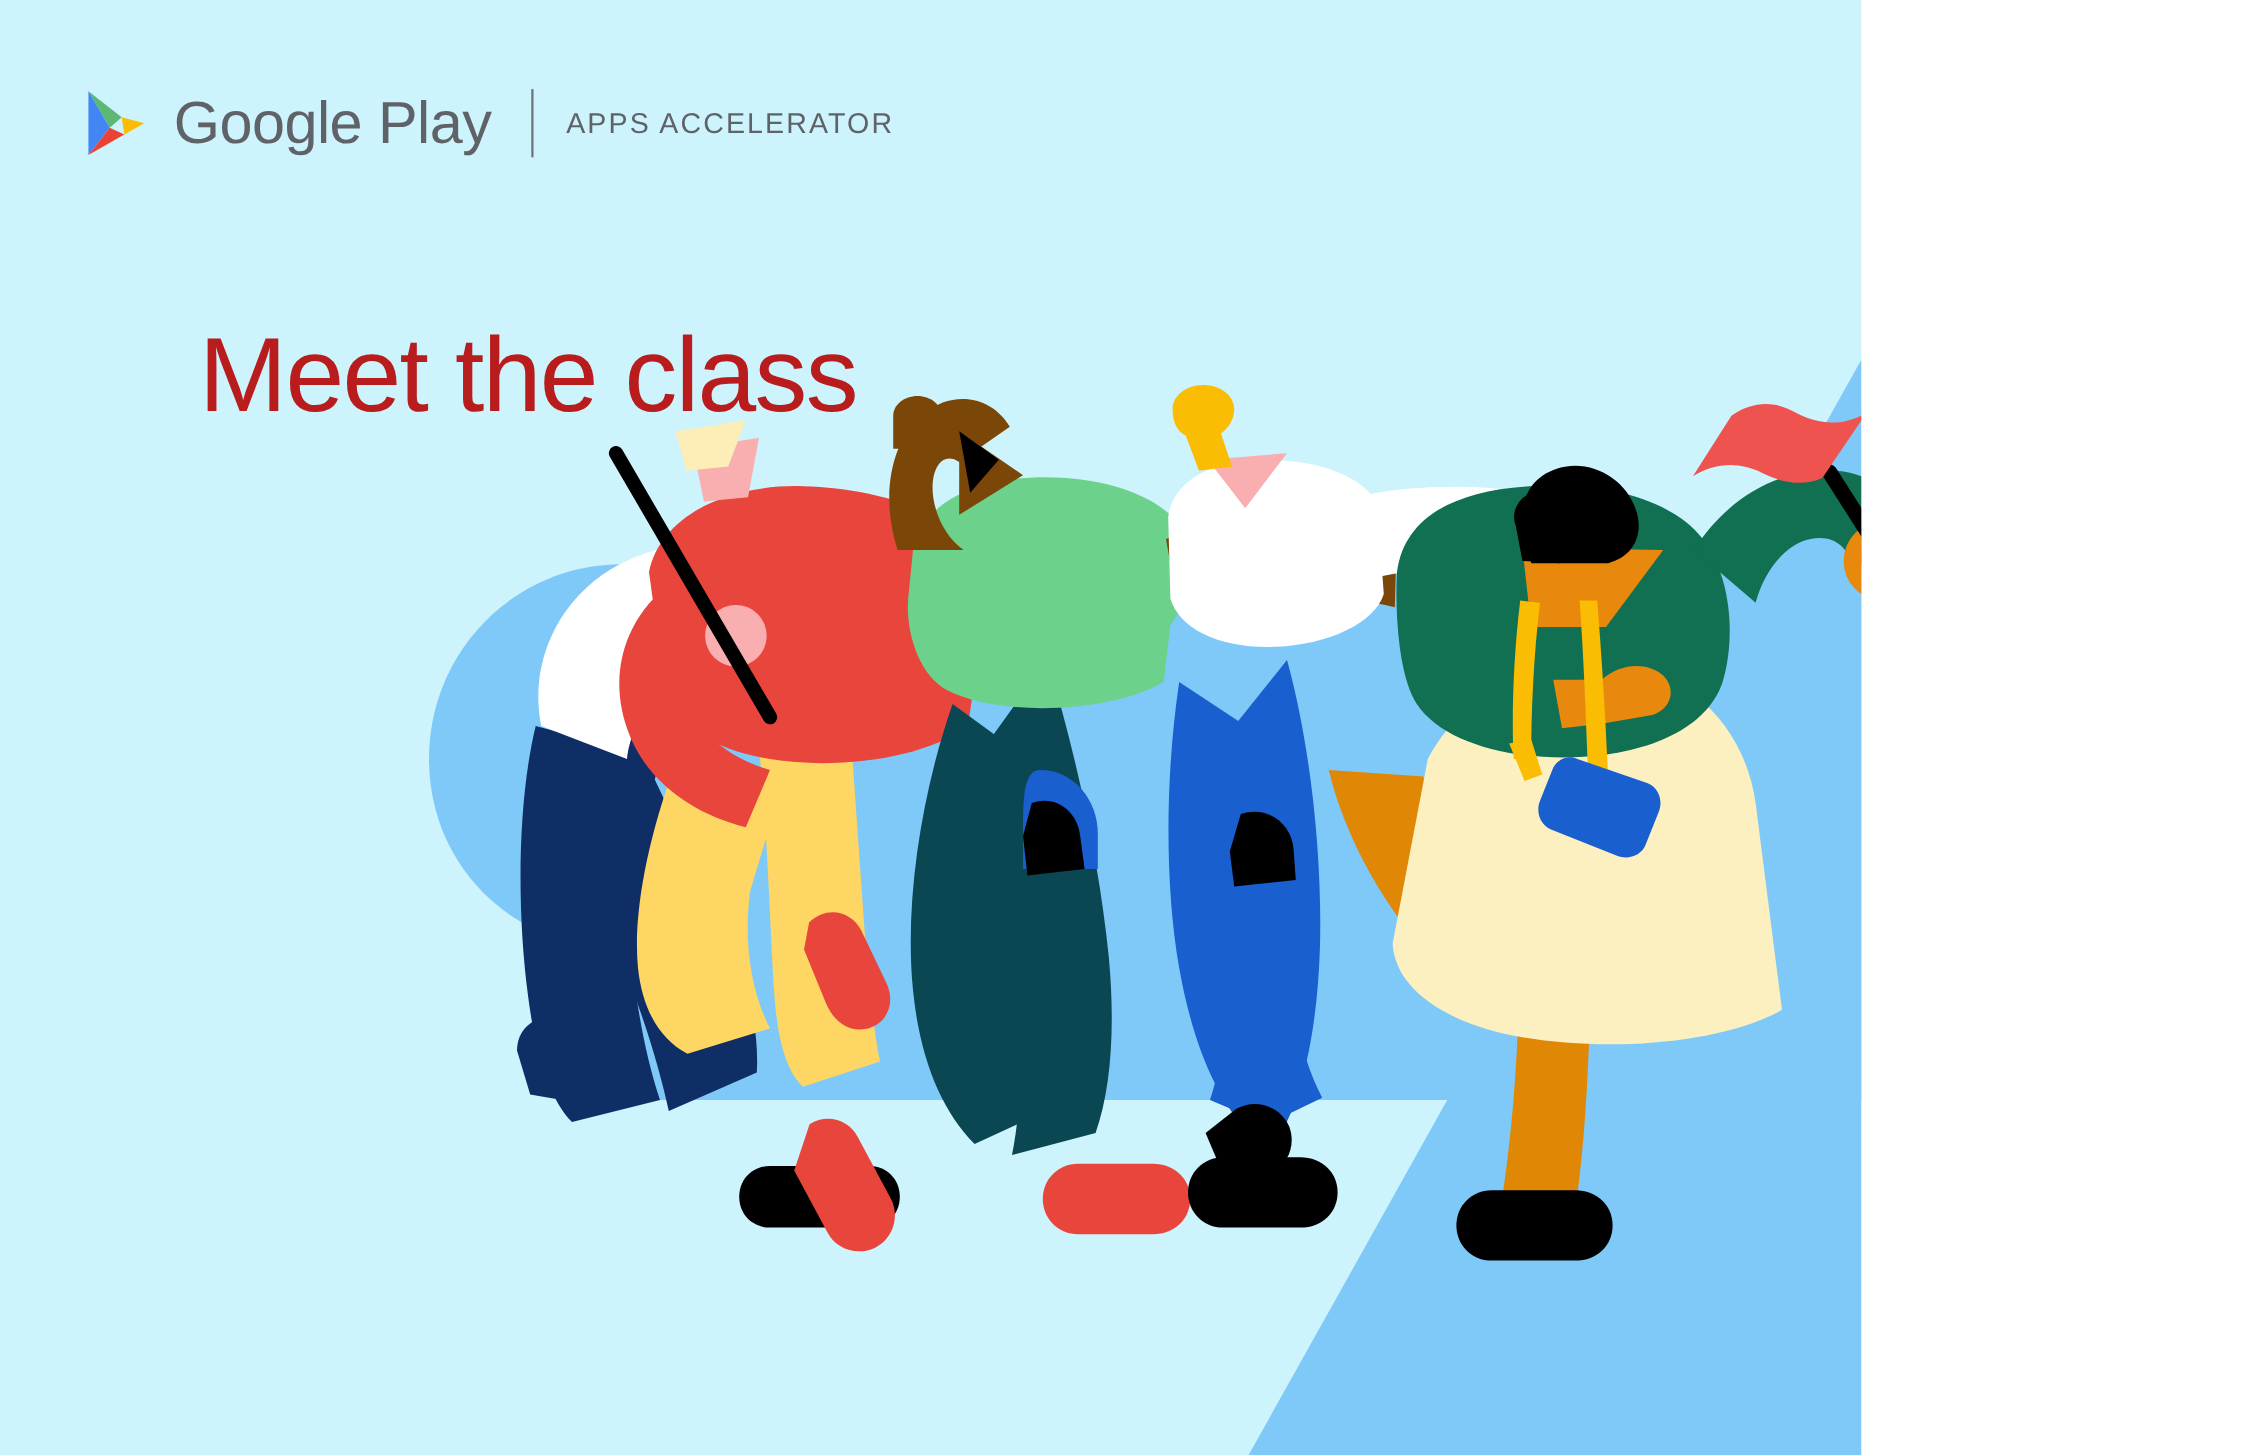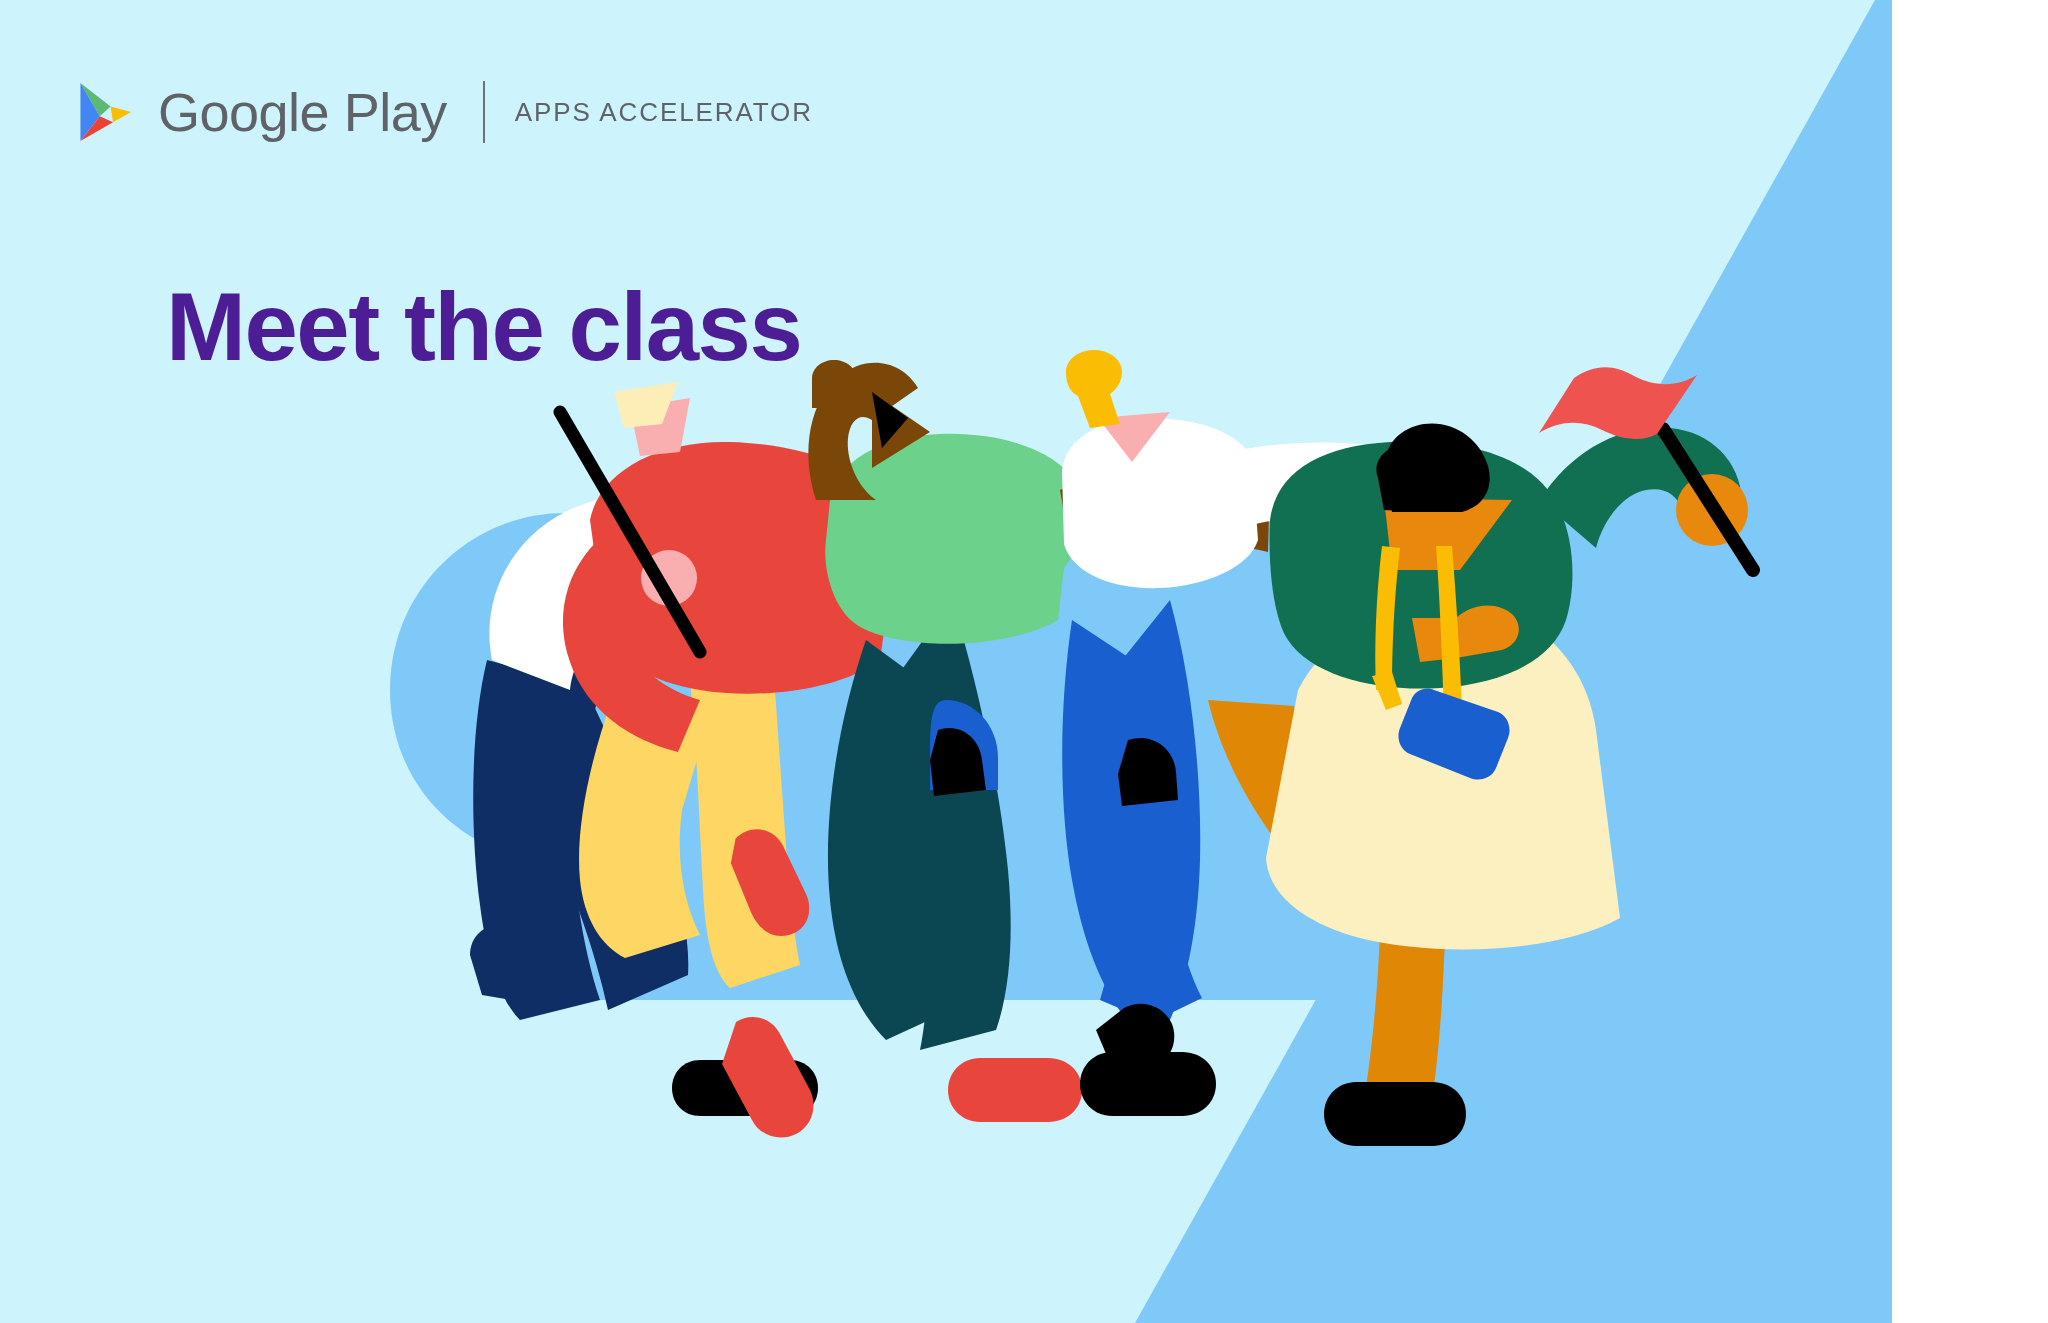--- a/index.html
+++ b/index.html
@@ -6,21 +6,21 @@
   html, body {
     margin: 0;
     padding: 0;
     background: #ffffff;
   }
   body {
     font-family: "Liberation Sans", sans-serif;
   }
   #poster {
     position: relative;
-    width: 1892px;
+    width: 1692px;
     height: 1323px;
     overflow: hidden;
     background: #cdf3fd;
   }
   #bg-svg {
     position: absolute;
     inset: 0;
     width: 2048px;
     height: 1323px;
     display: block;
@@ -66,26 +66,26 @@
     line-height: 1;
     white-space: nowrap;
     font-family: "Liberation Sans", sans-serif;
   }
   
   .headline {
     position: absolute;
     left: 166px;
     top: 270px;
     z-index: 20;
-    color: #4c1d95;
+    color: #b91c1c;
     font-size: 96px;
-    font-weight: 700;
+    font-weight: 400;
     line-height: 1.18;
     letter-spacing: -1.5px;
-    margin: 0;
+    margin: 15px;
     font-family: "Liberation Sans", sans-serif;
     max-width: 760px;
   }
   .headline-line { display: block; }
   
   #illustration {
     position: absolute;
     inset: 0;
     width: 2048px;
     height: 1323px;

